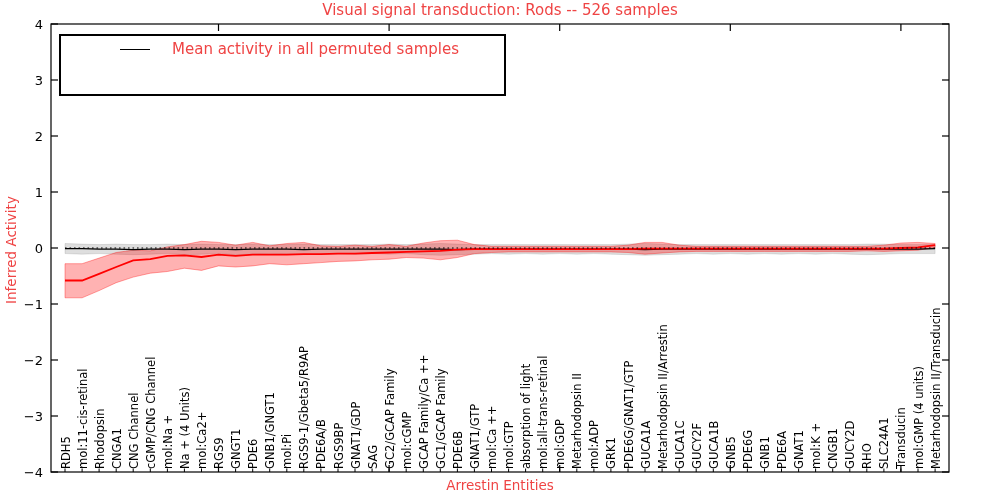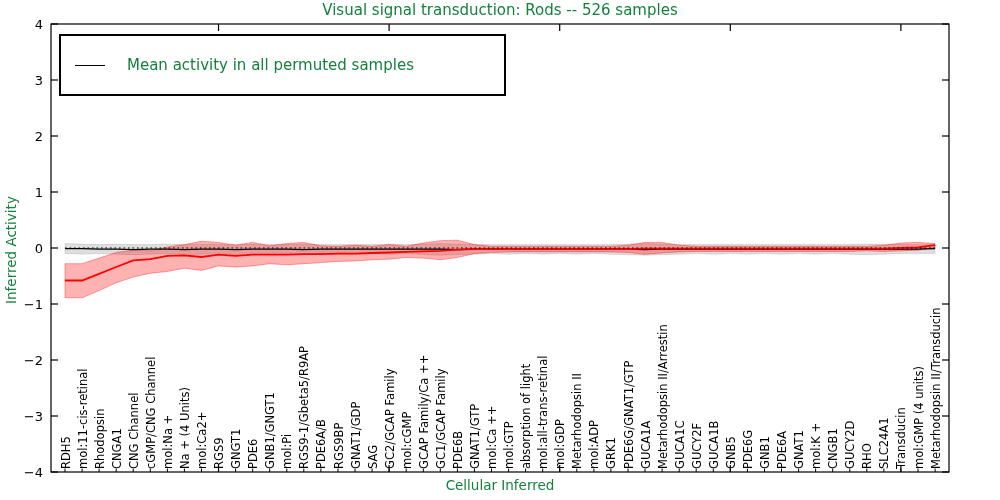--- a/index.html
+++ b/index.html
@@ -1,38 +1,38 @@
 <!DOCTYPE html>
 <html><head>
 <meta charset="utf-8">
 <style>
   html,body{margin:0;padding:0;background:#fff;}
   #fig{position:relative;width:1000px;height:500px;background:#ffffff;
-       font-family:"DejaVu Sans","Liberation Sans",sans-serif;color:#15803d;overflow:hidden;}
+       font-family:"DejaVu Sans","Liberation Sans",sans-serif;color:#ef4444;overflow:hidden;}
   #plot{position:absolute;left:0;top:0;z-index:1;}
   .chart-title{position:absolute;left:0;right:0;top:1px;text-align:center;
        font-size:15px;z-index:2;}
   .x-label{position:absolute;left:0;right:0;top:477px;text-align:center;font-size:13.5px;z-index:2;}
   .y-label{position:absolute;left:-88px;top:241px;width:200px;height:18px;text-align:center;
        font-size:13.5px;transform:rotate(-90deg);z-index:2;}
   .legend{position:absolute;left:59px;top:34px;width:447px;height:62px;border:2px solid #000;
-       background:#fff;box-sizing:border-box;display:flex;flex-direction:column;
+       background:#fff;box-sizing:border-box;display:flex;flex-direction:row;
        justify-content:space-evenly;z-index:3;}
   .legend-row{display:flex;align-items:center;height:26px;}
   .legend-line{display:inline-block;width:30px;height:0;border-top:1.7px solid #000;
        margin-left:14px;flex:0 0 30px;}
   .legend-label{margin-left:22px;font-size:15px;white-space:nowrap;}
 </style>
 </head>
 <body>
 
 <div id="fig">
   <div class="chart-title">Visual signal transduction: Rods -- 526 samples</div>
   <div class="y-label">Inferred Activity</div>
-  <div class="x-label">Cellular Inferred</div>
+  <div class="x-label">Arrestin Entities</div>
 
   <div class="legend">
     <div class="legend-row">
       <span class="legend-line" style="border-top-color: rgb(0, 0, 0);"></span>
       <span class="legend-label">Mean activity in all permuted samples</span>
     </div>
   </div>
 
   <svg id="plot" width="1000" height="500" viewBox="0 0 1000 500">
       <polygon points="65,243.5 82.1,244.1 99.1,244.6 116.2,244.1 133.2,244.6 150.3,244.6 167.4,244.1 184.4,244.6 201.5,244.1 218.5,244.6 235.6,244.6 252.7,244.1 269.7,244.6 286.8,244.6 303.8,244.1 320.9,244.6 338,244.6 355,244.6 372.1,244.6 389.1,244.1 406.2,244.6 423.3,244.1 440.3,243.5 457.4,244.1 474.4,244.6 491.5,244.6 508.6,244.6 525.6,244.6 542.7,244.6 559.7,244.6 576.8,244.6 593.9,244.6 610.9,244.6 628,244.1 645,243.5 662.1,244.1 679.2,244.6 696.2,244.6 713.3,244.6 730.3,244.6 747.4,244.6 764.5,244.6 781.5,244.6 798.6,244.6 815.6,244.6 832.7,244.6 849.8,244.6 866.8,244.1 883.9,244.1 900.9,244.6 918,244.6 935.1,244.6 935.1,253.6 918,253.6 900.9,253.6 883.9,254.2 866.8,254.7 849.8,254.2 832.7,253.6 815.6,254.2 798.6,253.6 781.5,254.2 764.5,253.6 747.4,254.2 730.3,253.6 713.3,254.2 696.2,253.6 679.2,254.2 662.1,254.7 645,255.3 628,254.7 610.9,254.2 593.9,253.6 576.8,254.2 559.7,253.6 542.7,254.2 525.6,253.6 508.6,254.2 491.5,253.6 474.4,254.2 457.4,254.7 440.3,255.3 423.3,254.7 406.2,253.6 389.1,254.2 372.1,253.6 355,254.2 338,253.6 320.9,254.2 303.8,254.7 286.8,254.2 269.7,253.6 252.7,254.2 235.6,254.7 218.5,253.6 201.5,254.2 184.4,254.7 167.4,253.6 150.3,254.2 133.2,254.7 116.2,254.2 99.1,253.6 82.1,254.2 65,253.6" fill="rgba(0,0,0,0.13)" stroke="rgba(0,0,0,0.10)" stroke-width="1"></polygon>

